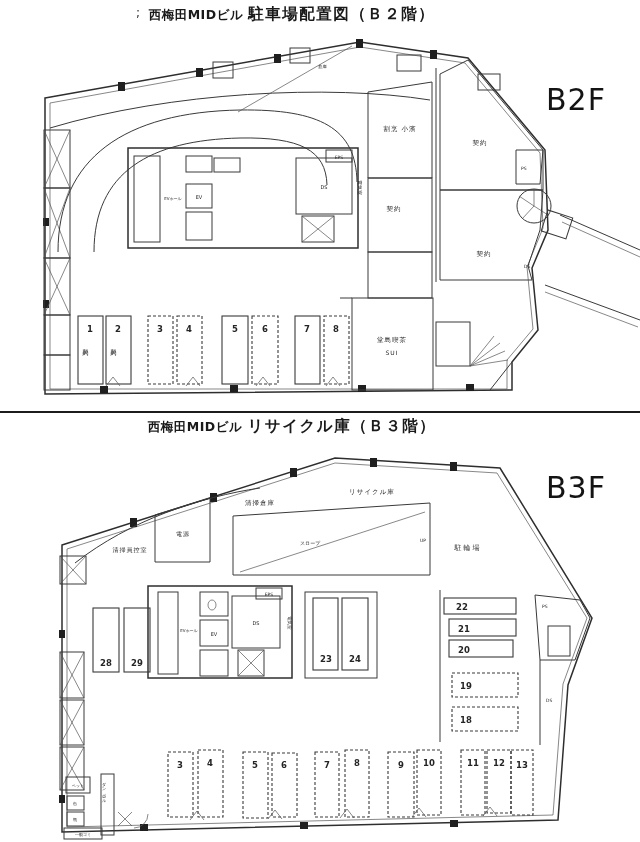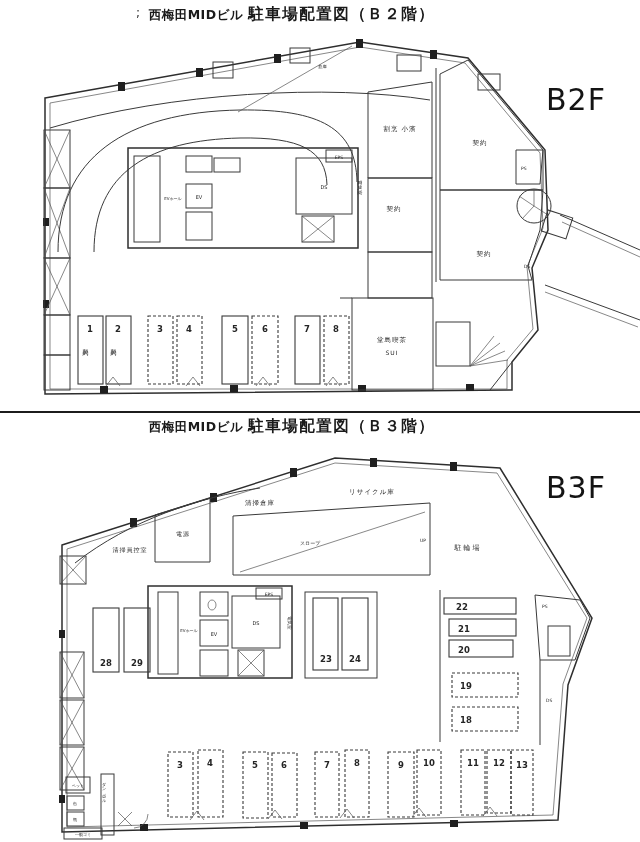--- a/index.html
+++ b/index.html
@@ -189,21 +189,21 @@
         <path class="wthin" d="M326,386 l7,-9 l7,9"></path>
     </g>
 
     <text class="floor-big" x="546" y="110">B2F</text>
   </svg>
 
   <div class="divider"></div>
 
   <div class="title-row t2">
     <span class="title-prefix">西梅田MIDビル</span>
-    <span class="title-main">駐車場配置図（Ｂ３階）</span>
+    <span class="title-main">リサイクル庫（Ｂ３階）</span>
   </div>
 
   <svg width="640" height="397" viewBox="0 445 640 397" style="top:445px">
 
     <g>
       <path class="w15" d="M62,545 L335,458 L500,468 L592,618 L568,685 L558,820 L62,832 Z"></path>
       <path class="wthin" d="M67,549 L335,463 L497,473 L587,618 L563,684 L553,815 L67,827 Z"></path>
     </g>
 
     <g class="tick">

